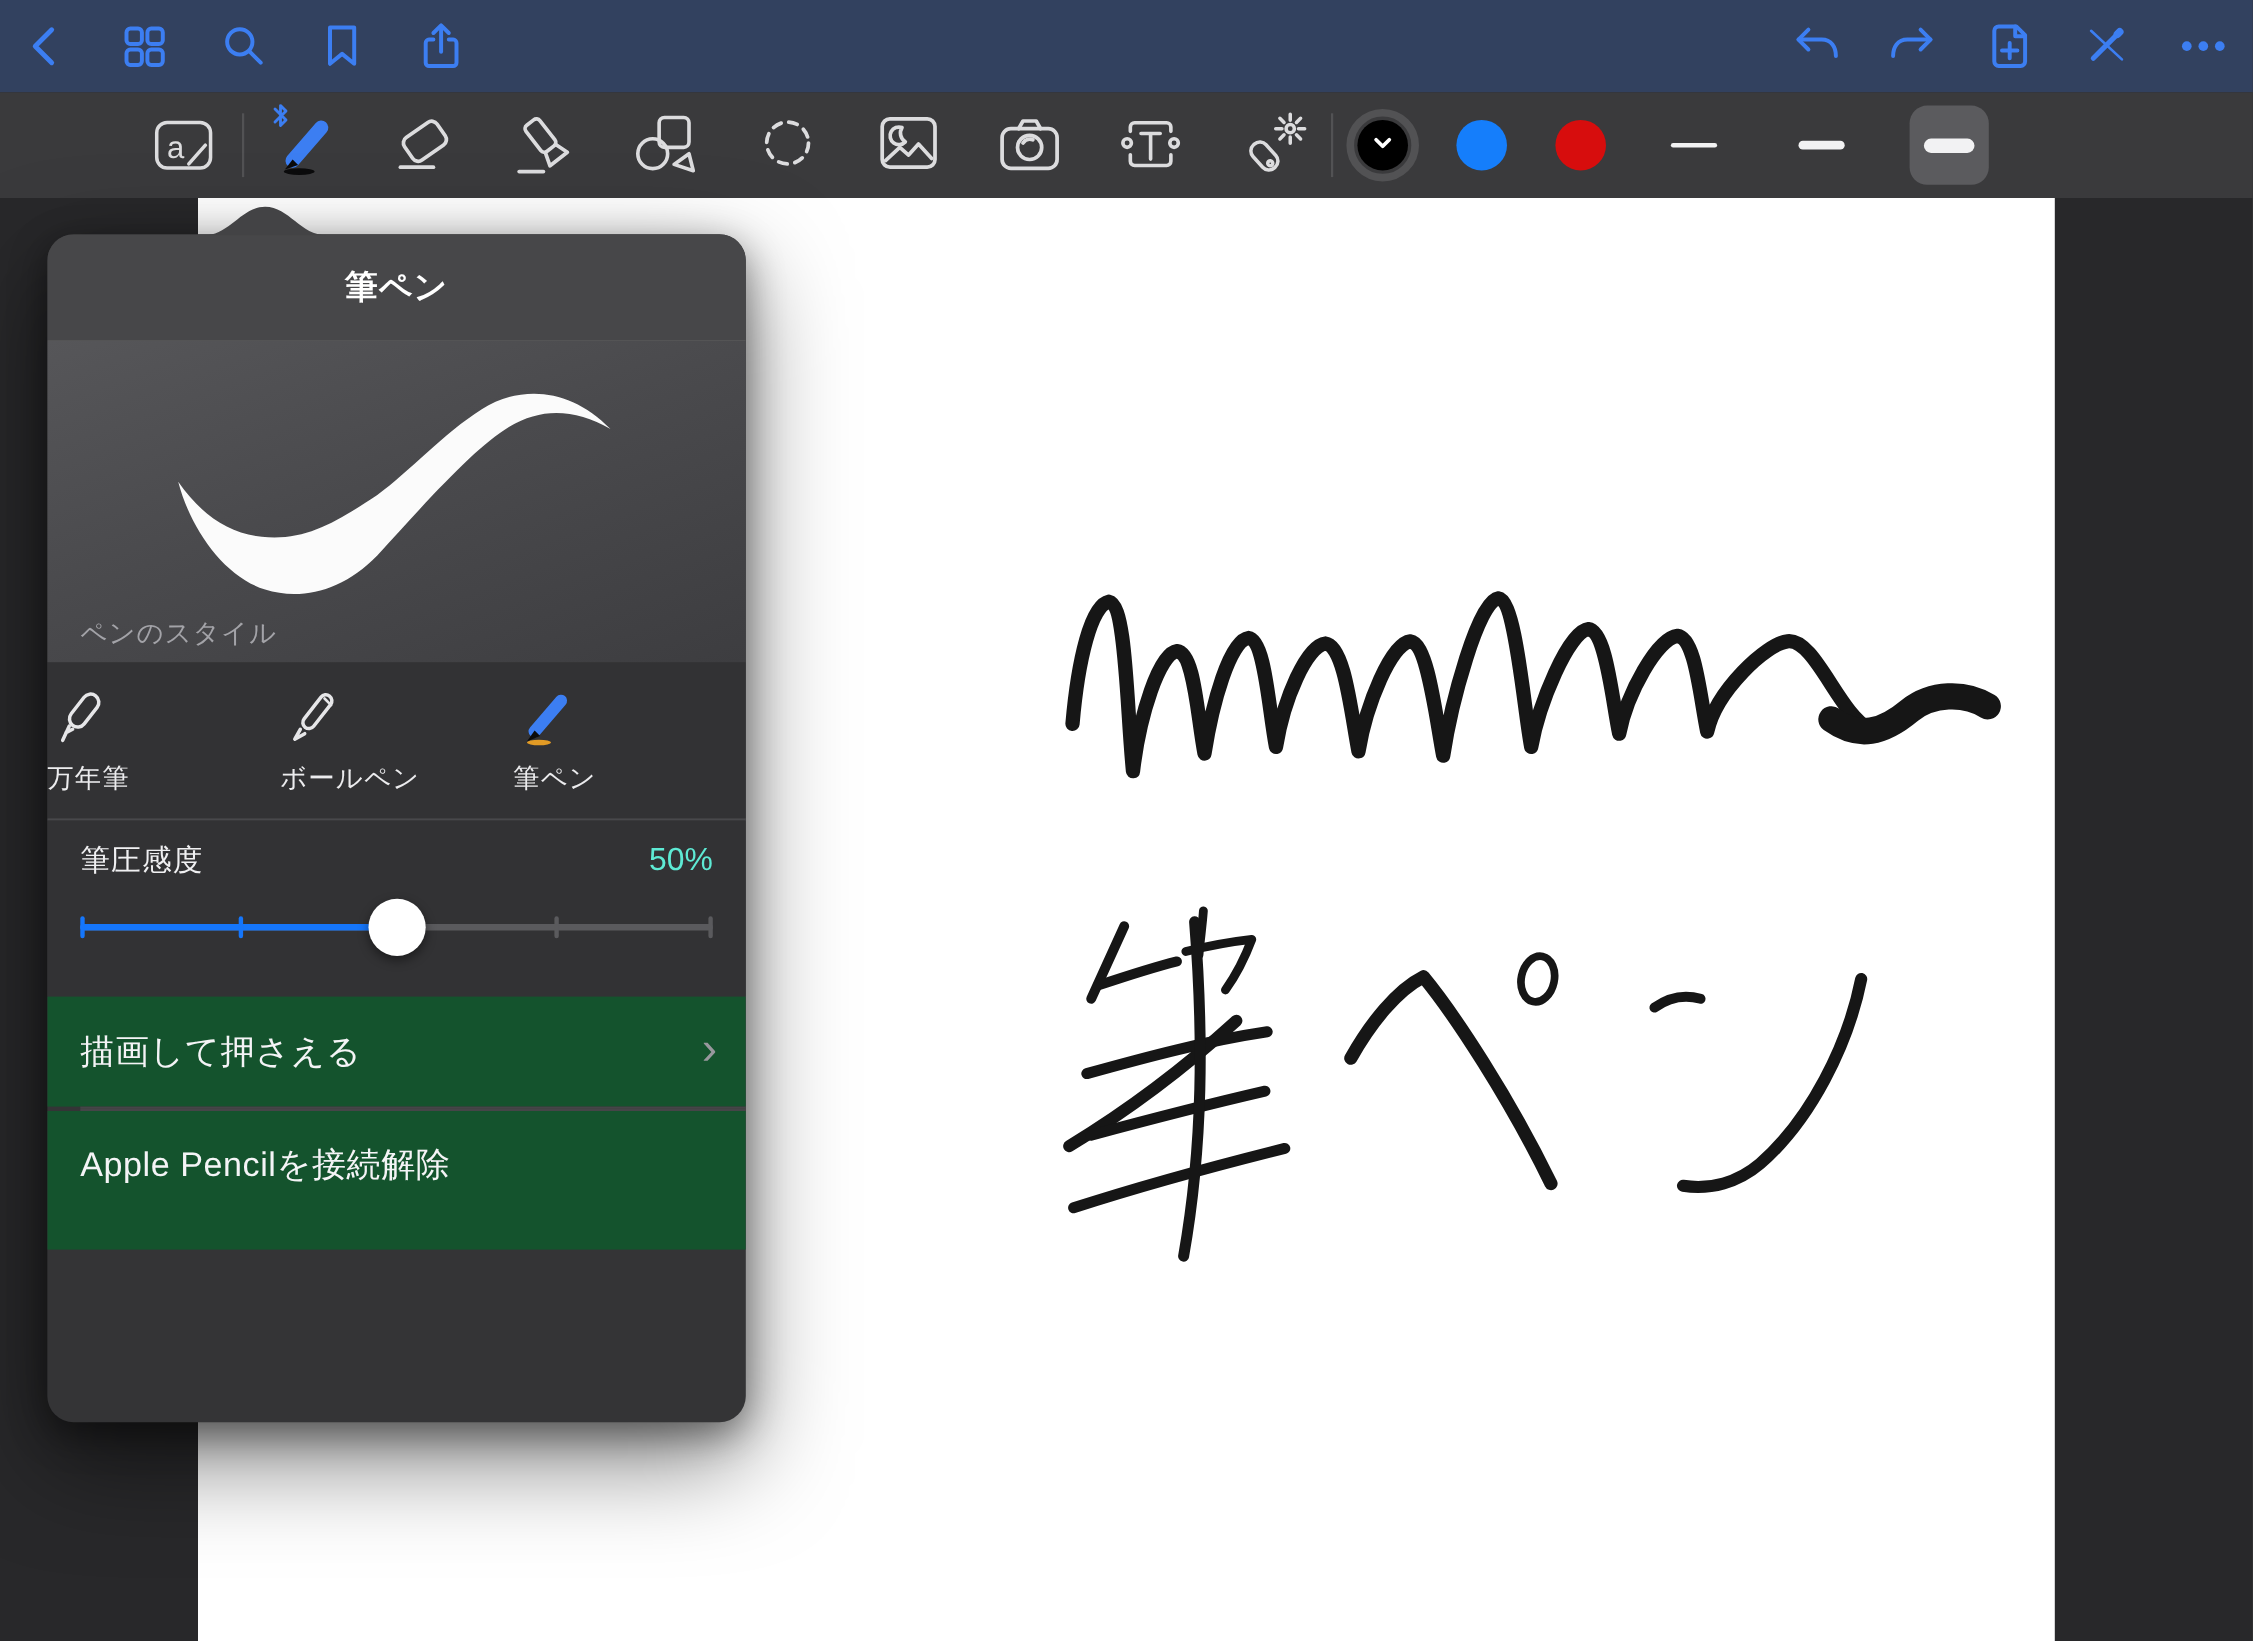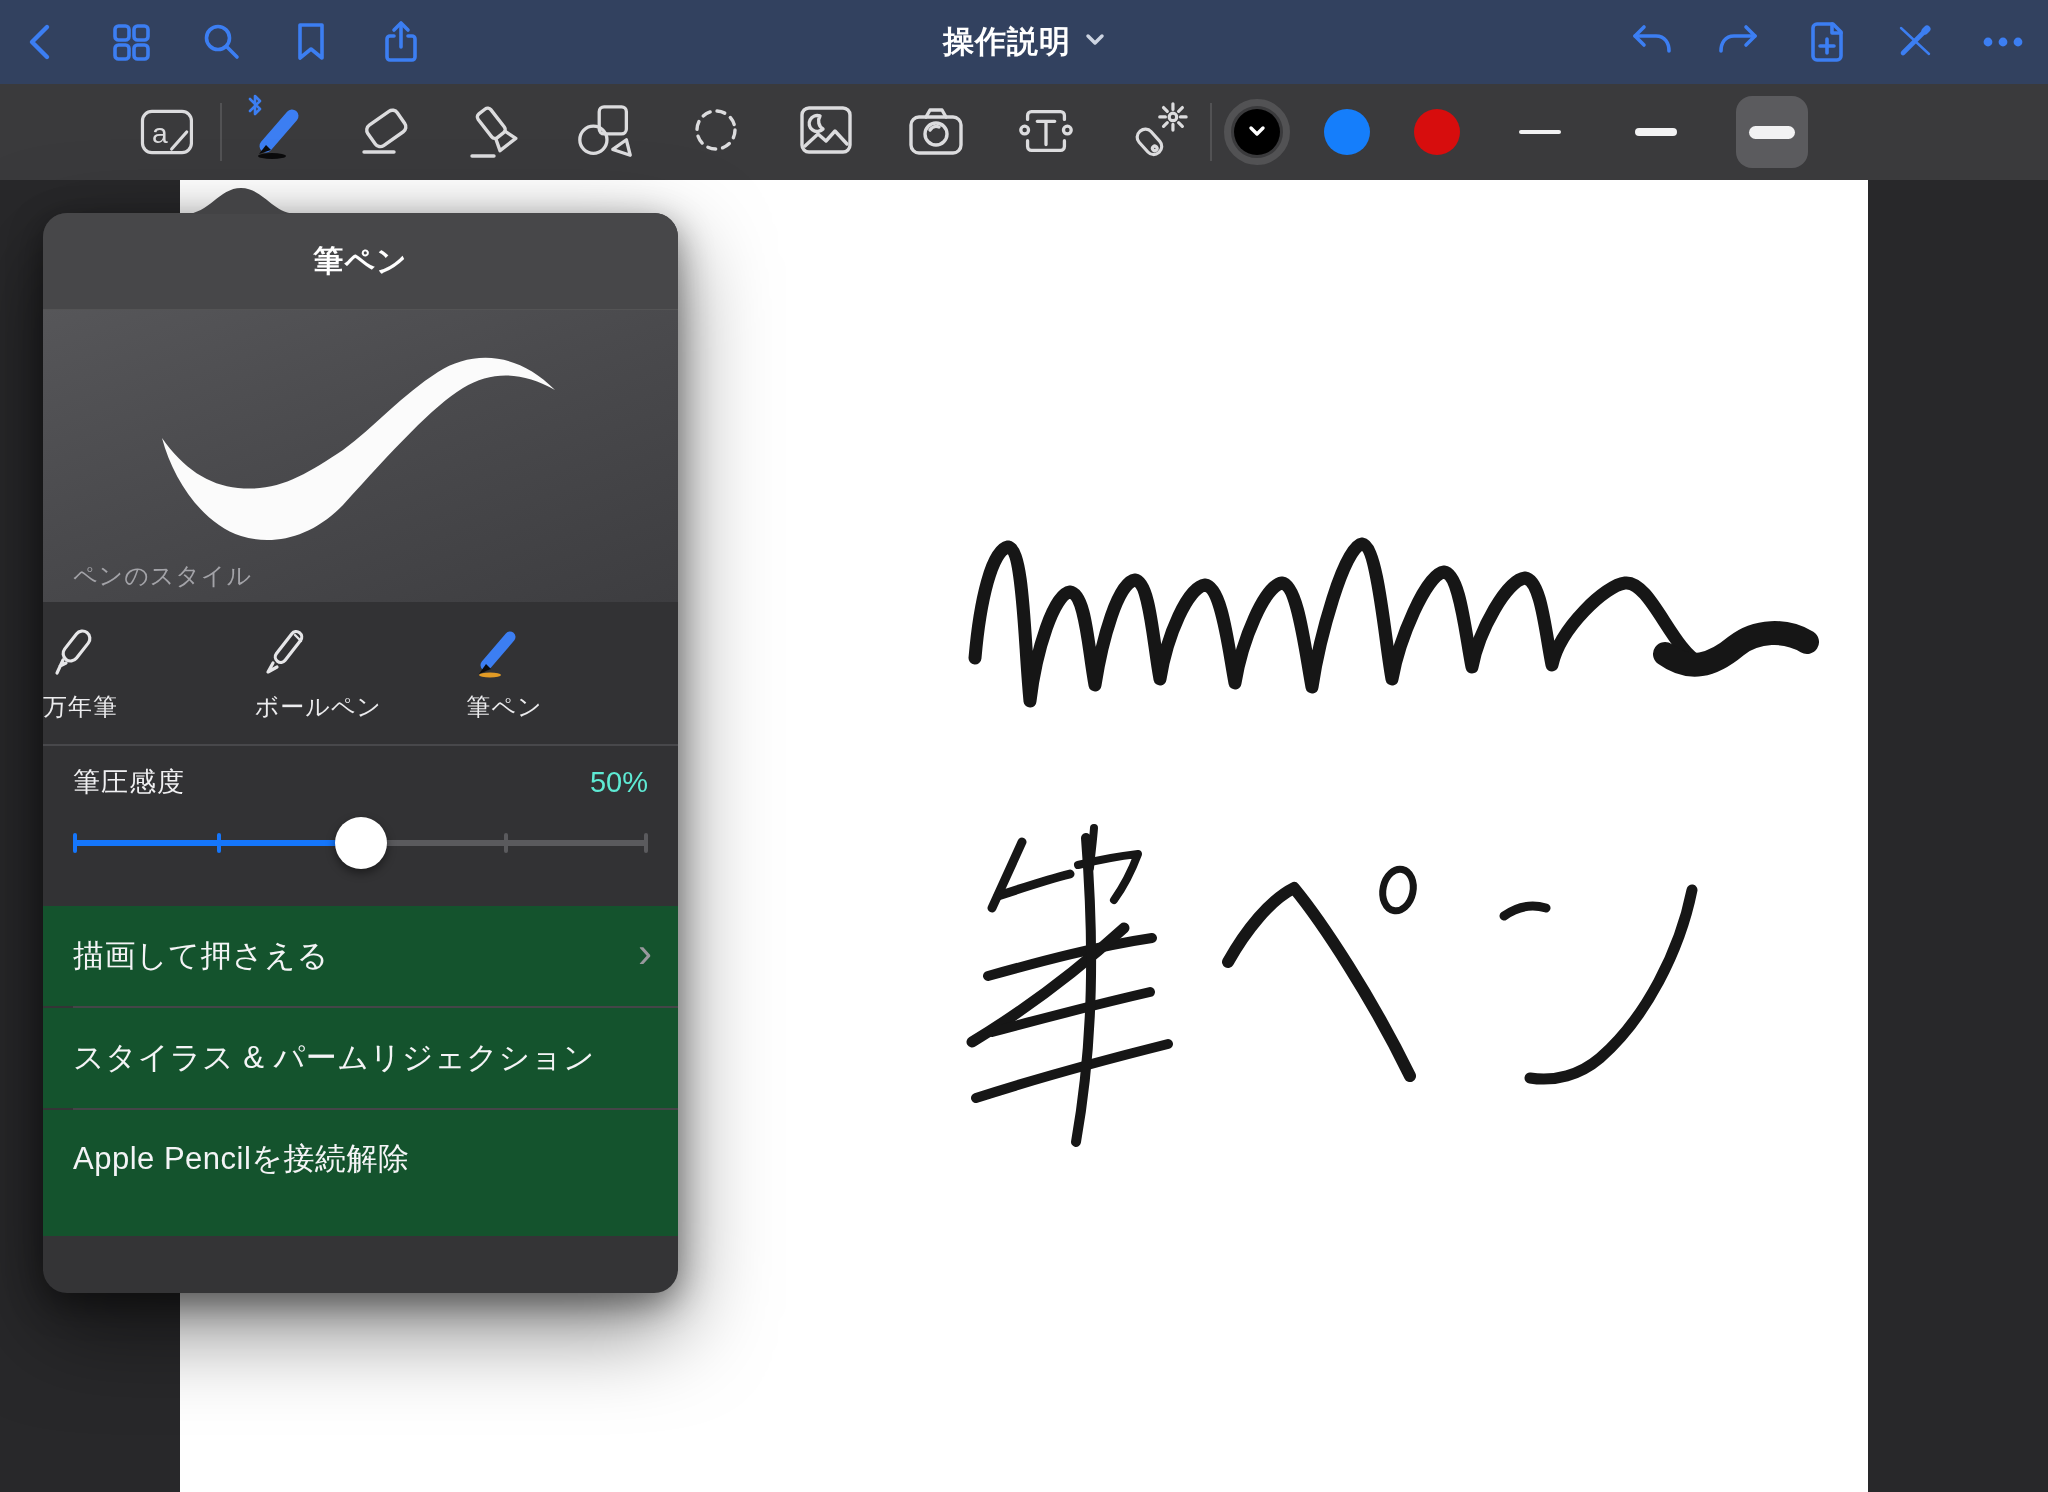--- a/index.html
+++ b/index.html
@@ -126,28 +126,20 @@
     </div>
     <div class="nav-btn">
       <svg width="40" height="46" viewBox="0 0 40 46">
         <path d="M13 17 H9 a3 3 0 0 0 -3 3 V38 a3 3 0 0 0 3 3 H31 a3 3 0 0 0 3 -3 V20 a3 3 0 0 0 -3 -3 H27"></path>
         <path d="M20 28 V5"></path>
         <path d="M13 11 L20 4 L27 11"></path>
       </svg>
     </div>
   </div>
 
-  <div class="title-wrap">
-    <span class="title">操作説明</span>
-    <span class="title-chev">
-      <svg width="20" height="14" viewBox="0 0 20 14">
-          <path d="M3 3 L10 10 L17 3"></path>
-        </svg>
-    </span>
-  </div>
 
   <div class="right">
     <div class="nav-btn">
       <svg width="44" height="38" viewBox="0 0 44 38">
         <path d="M15 4 L6 13 L15 22"></path>
         <path d="M6 13 H27 C36 13 40 20 40 28"></path>
       </svg>
     </div>
     <div class="nav-btn">
       <svg width="44" height="38" viewBox="0 0 44 38" style="transform:scaleX(-1)">
@@ -394,23 +386,20 @@
         <div class="thumb"></div>
       </div>
     </div>
 
 
     <div class="menu-row">
       <span class="lbl">描画して押さえる</span>
       <span class="chevron">›</span>
     </div>
     <div class="menu-sep"></div>
-    <div class="menu-row">
-      <span class="lbl">スタイラス &amp; パームリジェクション</span>
-    </div>
     <div class="menu-sep"></div>
     <div class="menu-row last">
       <span class="lbl">Apple Pencilを接続解除</span>
     </div>
   </div>
 
   <svg class="pop-arrow" viewBox="0 0 112 29">
     <path d="M0 29 C24 29 34 3 56 3 C78 3 88 29 112 29 Z" fill="#434345"></path>
   </svg>
 </div>

